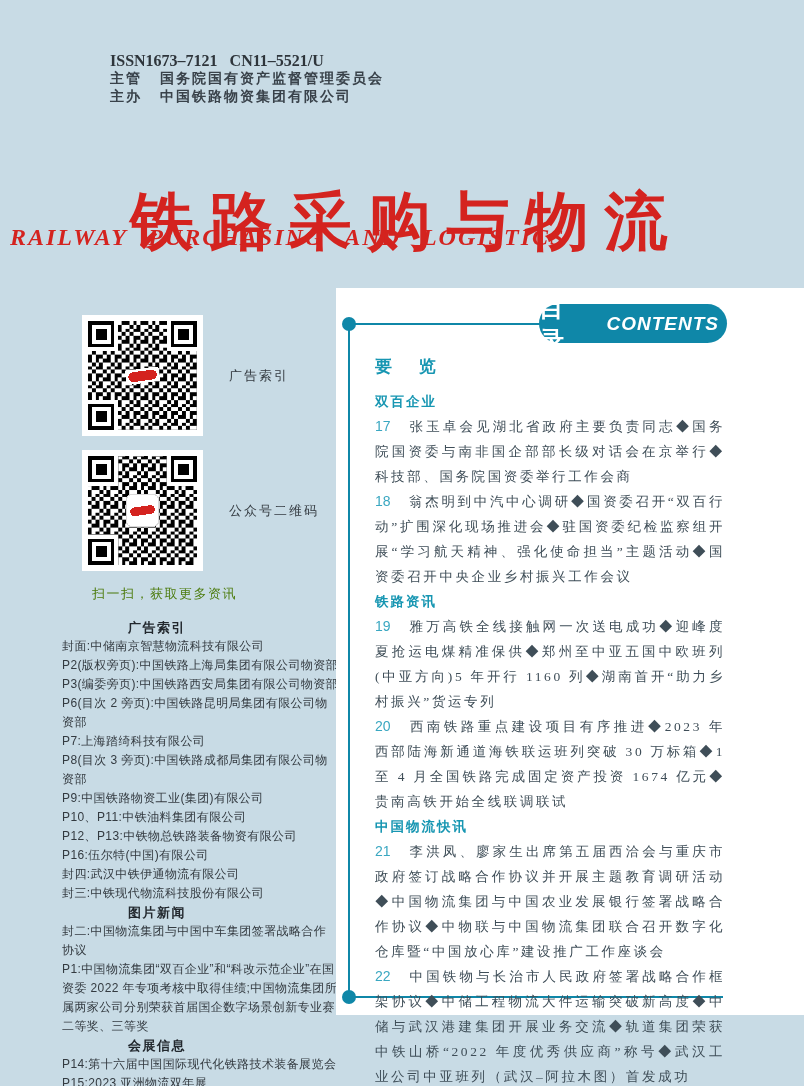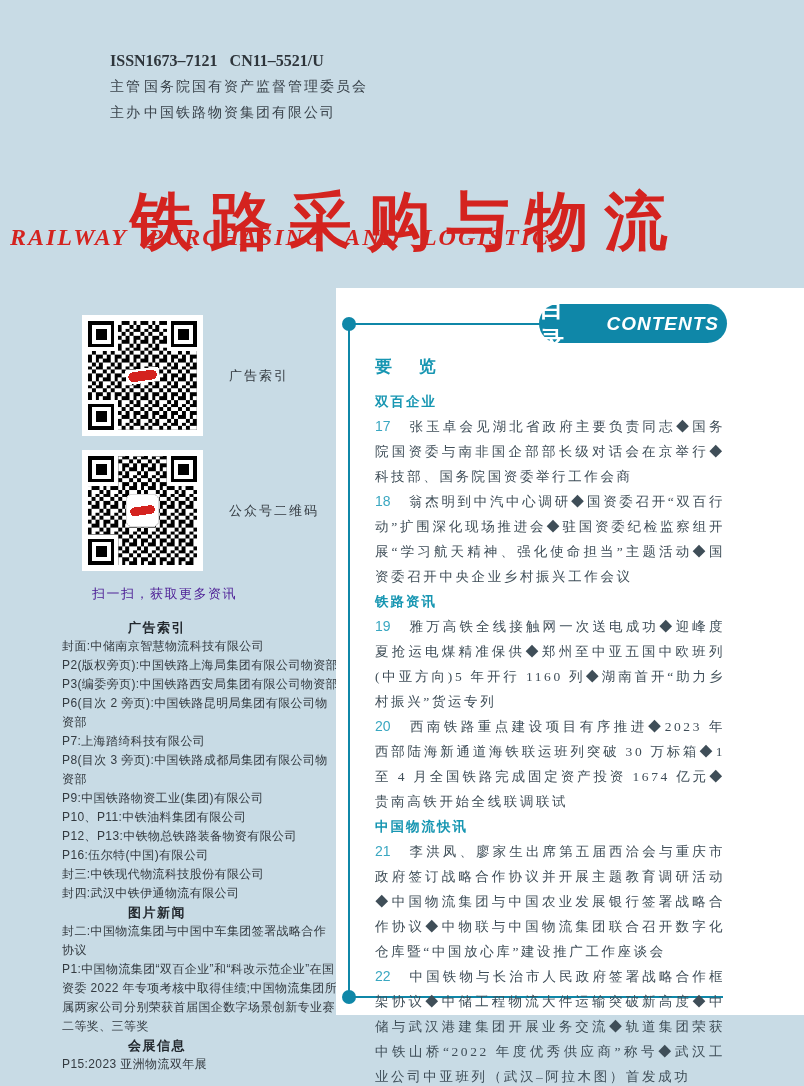--- a/index.html
+++ b/index.html
@@ -8,21 +8,21 @@
     background:#c8dbe5;
     font-family:"Liberation Sans",sans-serif;
     position:relative;overflow:hidden;
     color:#333a40;
   }
   .page{position:absolute;inset:0}
 
   
   .pub-info{position:absolute;left:110px;top:52px}
   .issn{font-family:"Liberation Serif",serif;font-weight:bold;font-size:16px;white-space:pre;color:#2e353b}
-  .pub-line{font-size:14px;font-weight:normal;margin-top:8px;display:flex;gap:2px;letter-spacing:2px;color:#39424a}
+  .pub-line{font-size:14px;font-weight:bold;display:flex;gap:18px;letter-spacing:2px;color:#39424a}
 
   .issue-box{position:absolute;left:619px;top:50px;width:102px;height:56px;
     border:1.5px solid #a3aeb4;border-radius:14px;text-align:center}
   .issue-year{display:block;color:#d4231f;font-size:24px;line-height:26px;margin-top:4px;letter-spacing:1px}
   .issue-num{position:absolute;left:50%;bottom:-17px;transform:translateX(-50%);
     color:#d4231f;font-size:35px;line-height:35px;background:#c8dbe5;padding:0 9px}
 
   
   .masthead-title{position:absolute;top:144px;left:0;width:100%;text-align:center;
     color:#d4231f;font-size:63px;font-weight:900;letter-spacing:16px;
@@ -31,21 +31,21 @@
     font-family:"Liberation Serif",serif;font-style:italic;font-weight:600;
     color:#d4231f;font-size:24px;letter-spacing:2px;word-spacing:13px;
     padding-left:10px;box-sizing:border-box}
 
   
   .left-col{position:absolute;left:62px;top:315px;width:276px}
   .qr-row{display:flex;align-items:center;margin-bottom:14px}
   .qr-box{width:121px;height:121px;background:#fff;padding:6px;box-sizing:border-box;margin-left:20px;flex:none}
   .qr-box svg{display:block;width:109px;height:109px}
   .qr-label{font-size:13px;margin-left:26px;letter-spacing:2px;color:#333a40}
-  .scan-hint{font-size:13px;margin:11px 0 15px 30px;letter-spacing:1.5px;color:#4c1d95}
+  .scan-hint{font-size:13px;margin:11px 0 15px 30px;letter-spacing:1.5px;color:#4d7c0f}
   .col-heading{font-weight:bold;font-size:13px;line-height:19px;padding-left:66px;letter-spacing:1.5px;color:#22282e}
   .col-item{font-size:12px;line-height:19px;letter-spacing:.4px;color:#333a40}
 
   
   .panel{position:absolute;left:336px;top:288px;width:468px;height:727px;background:#ffffff}
   .vline{position:absolute;left:12.4px;top:36px;width:1.6px;height:673px;background:#0f87a8}
   .hline-top{position:absolute;left:13px;top:35.2px;width:194px;height:1.6px;background:#0f87a8}
   .hline-bottom{position:absolute;left:13px;top:708px;width:374px;height:1.6px;background:#0f87a8}
   .dot{position:absolute;width:14px;height:14px;border-radius:50%;background:#0f87a8;left:6px}
   .dot-top{top:29px}
@@ -186,28 +186,29 @@
     <div class="col-item">封面:中储南京智慧物流科技有限公司</div>
     <div class="col-item">P2(版权旁页):中国铁路上海局集团有限公司物资部</div>
     <div class="col-item">P3(编委旁页):中国铁路西安局集团有限公司物资部</div>
     <div class="col-item">P6(目次 2 旁页):中国铁路昆明局集团有限公司物资部</div>
     <div class="col-item">P7:上海踏绮科技有限公司</div>
     <div class="col-item">P8(目次 3 旁页):中国铁路成都局集团有限公司物资部</div>
     <div class="col-item">P9:中国铁路物资工业(集团)有限公司</div>
     <div class="col-item">P10、P11:中铁油料集团有限公司</div>
     <div class="col-item">P12、P13:中铁物总铁路装备物资有限公司</div>
     <div class="col-item">P16:伍尔特(中国)有限公司</div>
+    <div class="col-item">封四:武汉中铁伊通物流有限公司</div>
     <div class="col-item">封三:中铁现代物流科技股份有限公司</div>
-    <div class="col-item">封四:武汉中铁伊通物流有限公司</div>
 
     <div class="col-heading">图片新闻</div>
     <div class="col-item">封二:中国物流集团与中国中车集团签署战略合作协议</div>
     <div class="col-item">P1:中国物流集团“双百企业”和“科改示范企业”在国资委 2022 年专项考核中取得佳绩;中国物流集团所属两家公司分别荣获首届国企数字场景创新专业赛二等奖、三等奖</div>
 
     <div class="col-heading">会展信息</div>
+    <div class="col-item">P14:第十六届中国国际现代化铁路技术装备展览会</div>
     <div class="col-item">P15:2023 亚洲物流双年展</div>
   </aside>
 
   <section class="panel">
     <div class="vline"></div>
     <div class="hline-top"></div>
     <div class="hline-bottom"></div>
     <div class="dot dot-top"></div>
     <div class="dot dot-bottom"></div>
 

